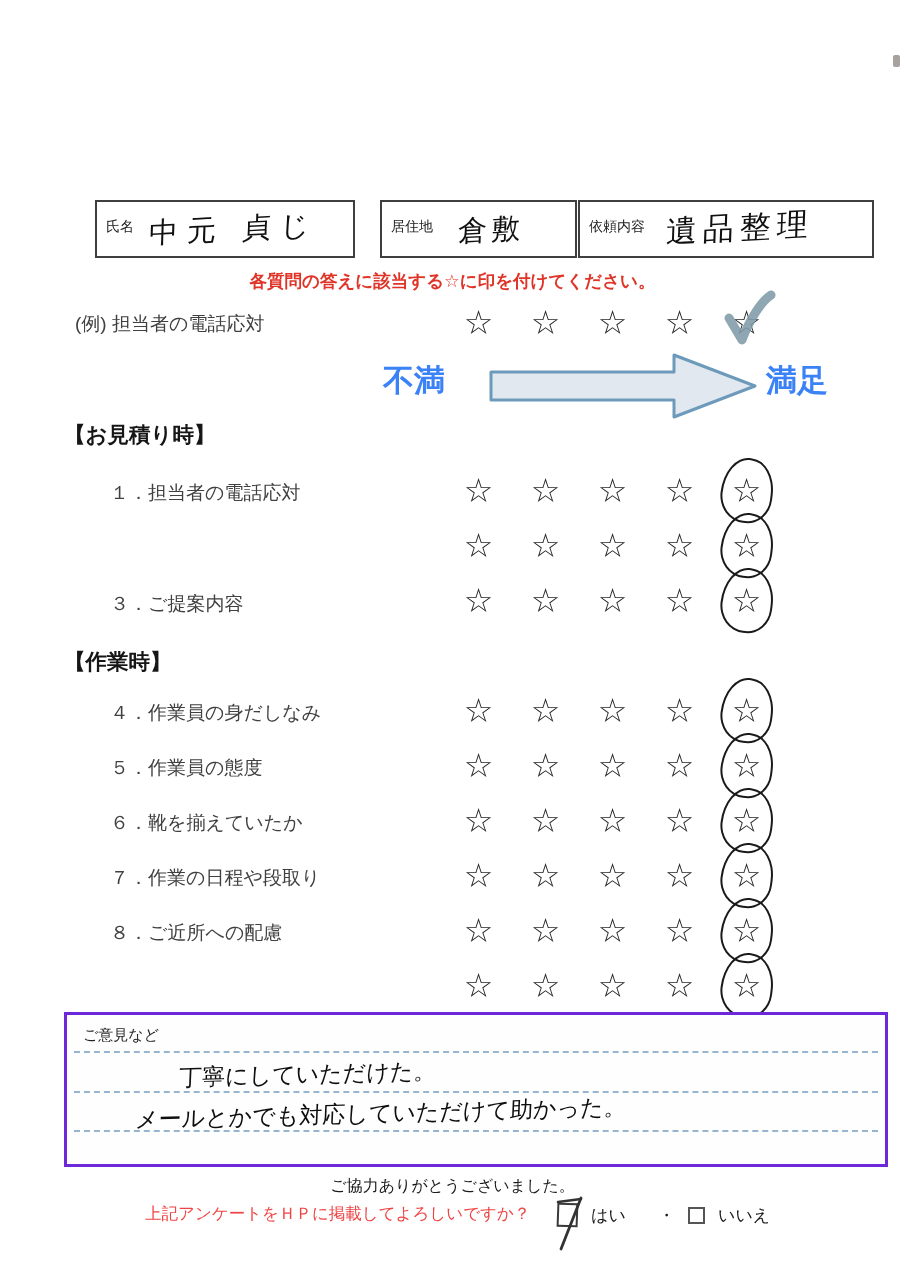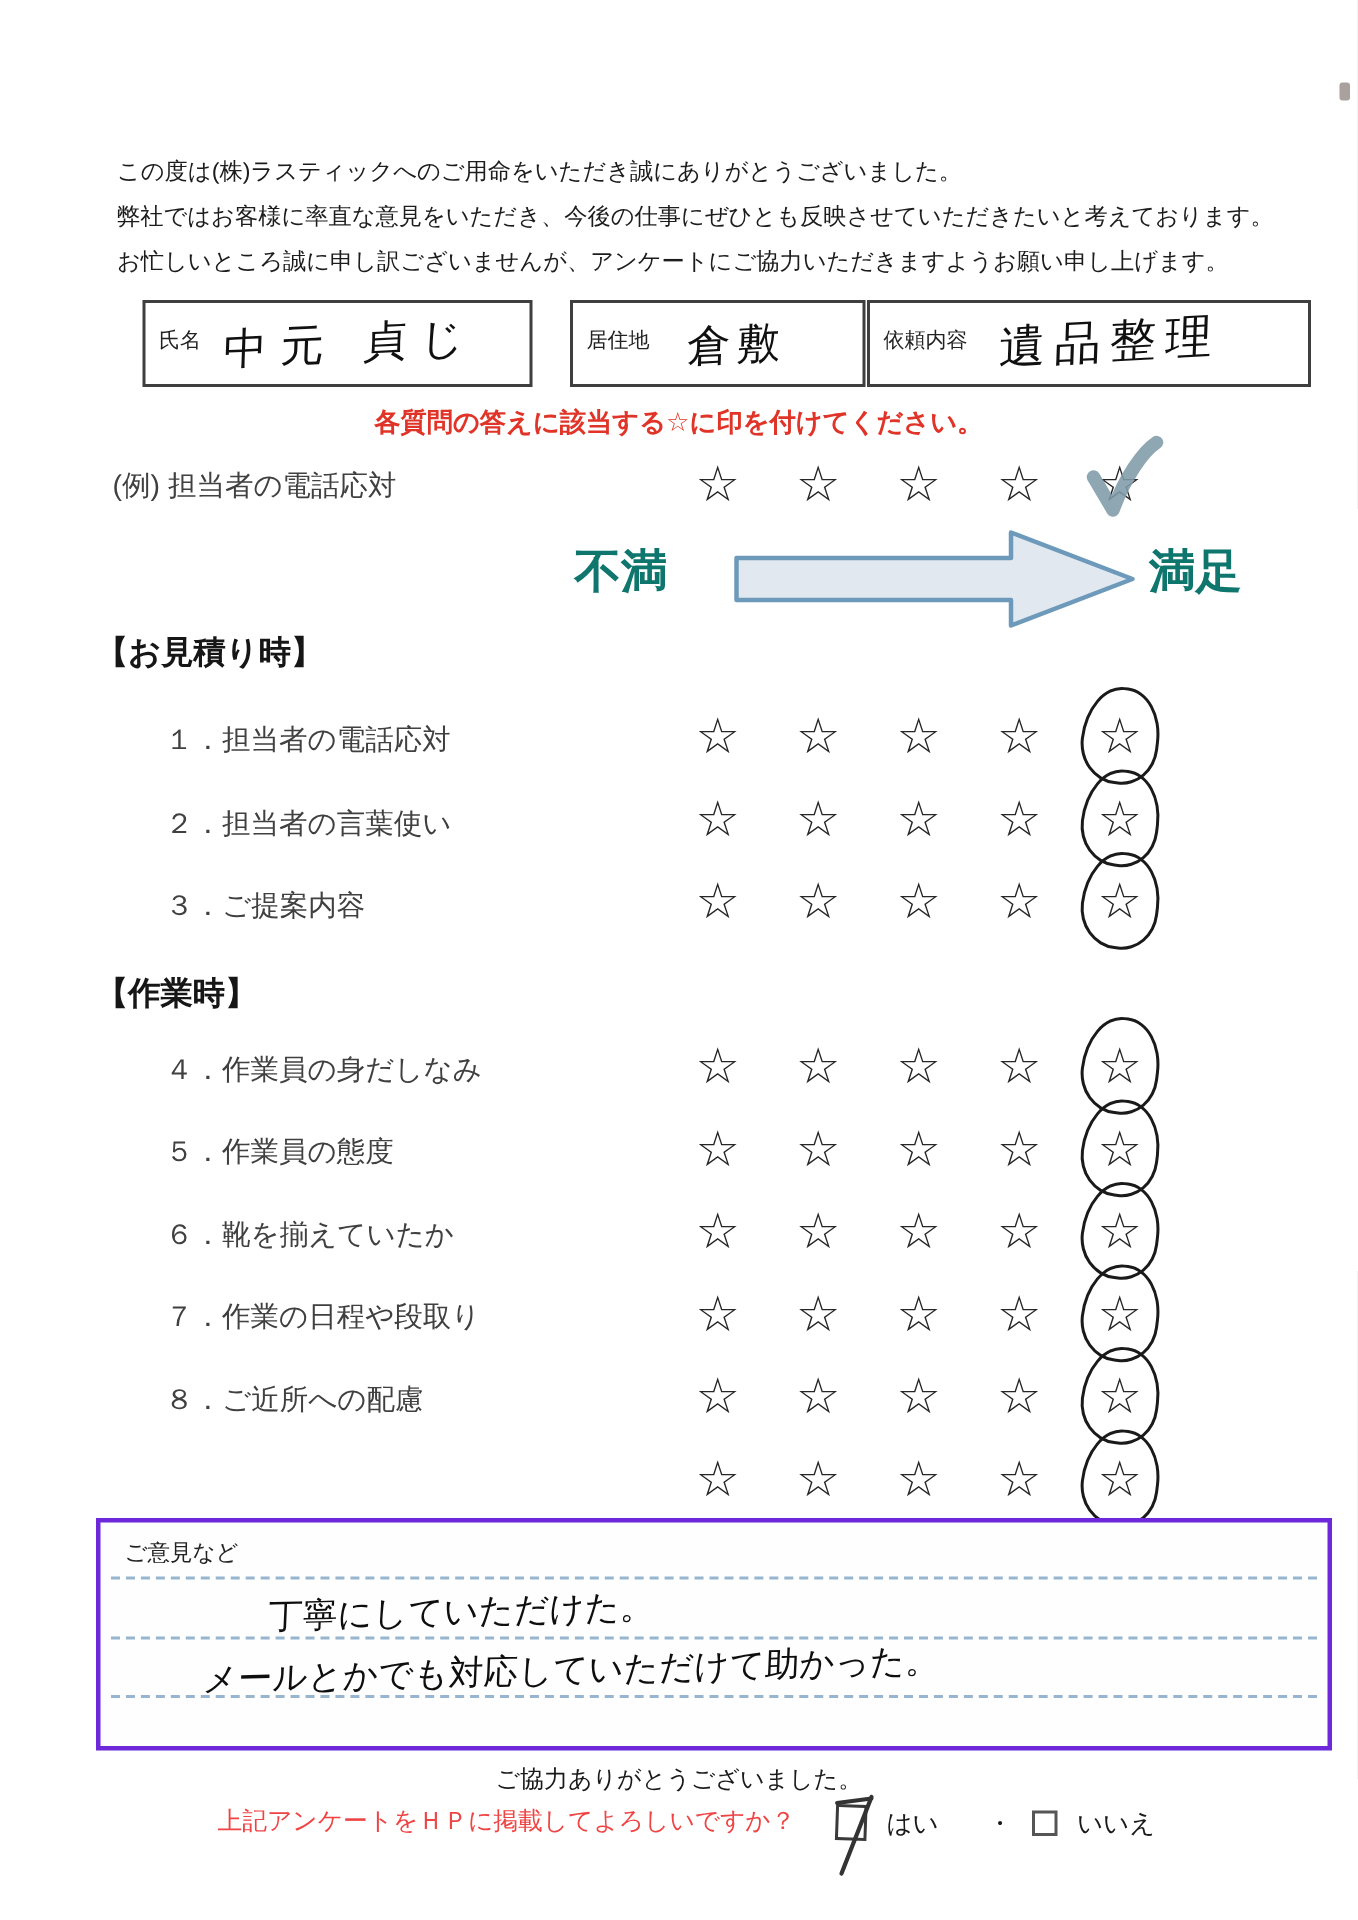--- a/index.html
+++ b/index.html
@@ -21,46 +21,41 @@
   .sec-head{left:64px;font-size:21.5px;font-weight:800;color:#161616;white-space:nowrap;}
   .stars-row{left:445px;display:flex;}
   .star-cell{position:relative;width:67px;text-align:center;font-size:33px;line-height:33px;color:#262626;}
   .circle{
     position:absolute;left:8px;top:-16px;width:48px;height:61px;
     border:2px solid #1a1a1a;
     border-radius:50% 50% 48% 52% / 60% 55% 42% 45%;
     transform:rotate(7deg);
   }
   .checkmark{position:absolute;left:4px;top:-18px;width:60px;height:60px;}
-  .scale-word{font-size:31px;font-weight:600;color:#0f766e;white-space:nowrap;}
+  .scale-word{font-size:31px;font-weight:600;color:#3b82f6;white-space:nowrap;}
   .comment-box{left:64px;top:1012px;width:824px;height:155px;border:3px solid #6d28d9;box-sizing:border-box;background:#fefefe;}
   .comment-label{position:absolute;left:16px;top:11px;font-size:15px;color:#222;}
   .dash-line{position:absolute;left:7px;right:7px;border-top:2px dashed #86a9c6;opacity:0.85;}
   .hand-comment{position:absolute;font-size:23px;color:#0e0e0e;transform:rotate(-1.5deg) skewX(-4deg);white-space:nowrap;font-weight:500;}
   .thanks{top:1176px;left:0;width:905px;text-align:center;font-size:16px;color:#1a1a1a;}
   .hp-question{top:1203px;left:145px;font-size:16.5px;color:#ef4444;white-space:nowrap;}
   .chk-yes{left:557px;top:1203px;width:21px;height:24px;border:2px solid #3a3a3a;box-sizing:border-box;transform:rotate(2deg);}
   .chk-no{left:688px;top:1207px;width:17px;height:17px;border:2px solid #555;box-sizing:border-box;}
   .opt-label{font-size:17px;color:#1a1a1a;}
   .sep-dot{font-size:17px;color:#1a1a1a;}
   .artifact{top:55px;left:893px;width:7px;height:12px;background:#7a6f6a;opacity:0.65;border-radius:2px;}
 </style>
 </head>
 <body>
 
 <div class="page">
 
   <div class="abs artifact"></div>
 
 
-  <div class="abs intro">
-    <div>この度は(株)ラスティックへのご用命をいただき誠にありがとうございました。</div>
-    <div>弊社ではお客様に率直な意見をいただき、今後の仕事にぜひとも反映させていただきたいと考えております。</div>
-    <div>お忙しいところ誠に申し訳ございませんが、アンケートにご協力いただきますようお願い申し上げます。</div>
-  </div>
 
   <div class="abs ibox" style="left:95px;width:260px;">
     <span class="lbl">氏名</span>
     <span class="abs hand hand-lg" style="left:52px;top:12px;letter-spacing:9px;">中元 貞じ</span>
   </div>
   <div class="abs ibox" style="left:380px;width:197px;">
     <span class="lbl">居住地</span>
     <span class="abs hand hand-lg" style="left:76px;top:10px;letter-spacing:4px;">倉敷</span>
   </div>
   <div class="abs ibox" style="left:578px;width:296px;">
@@ -93,21 +88,20 @@
 
   <div class="abs q-label" style="left:110px;top:480px;">１．担当者の電話応対</div>
   <div class="abs stars-row" style="top:474px;">
       <span class="star-cell">☆</span>
       <span class="star-cell">☆</span>
       <span class="star-cell">☆</span>
       <span class="star-cell">☆</span>
       <span class="star-cell">☆<span class="circle"></span></span>
     </div>
 
-  <div class="abs q-label" style="left:110px;top:536px;">２．担当者の言葉使い</div>
   <div class="abs stars-row" style="top:529px;">
       <span class="star-cell">☆</span>
       <span class="star-cell">☆</span>
       <span class="star-cell">☆</span>
       <span class="star-cell">☆</span>
       <span class="star-cell">☆<span class="circle"></span></span>
     </div>
 
   <div class="abs q-label" style="left:110px;top:591px;">３．ご提案内容</div>
   <div class="abs stars-row" style="top:584px;">

